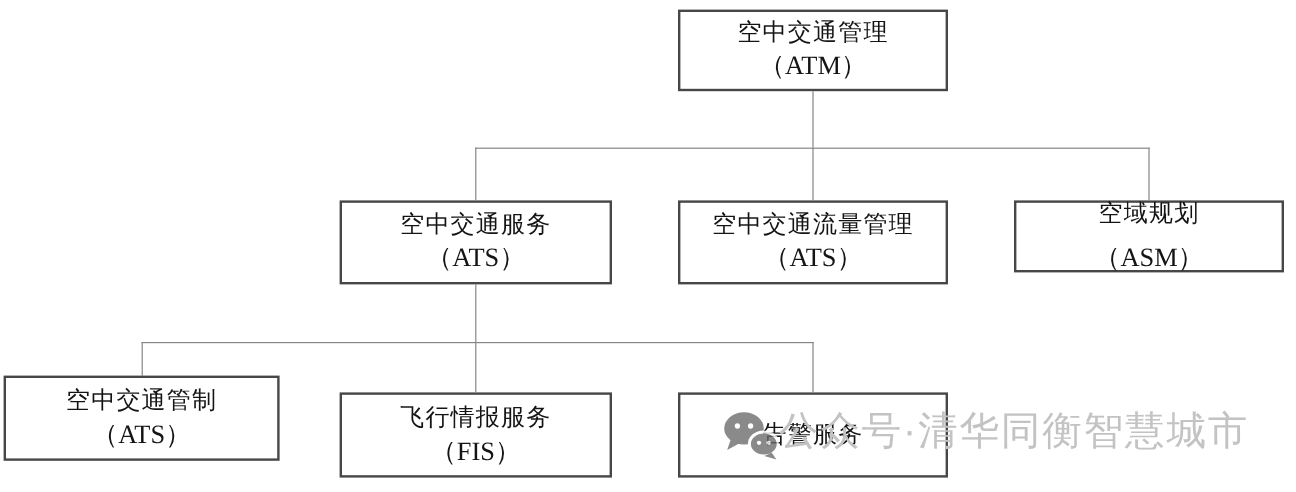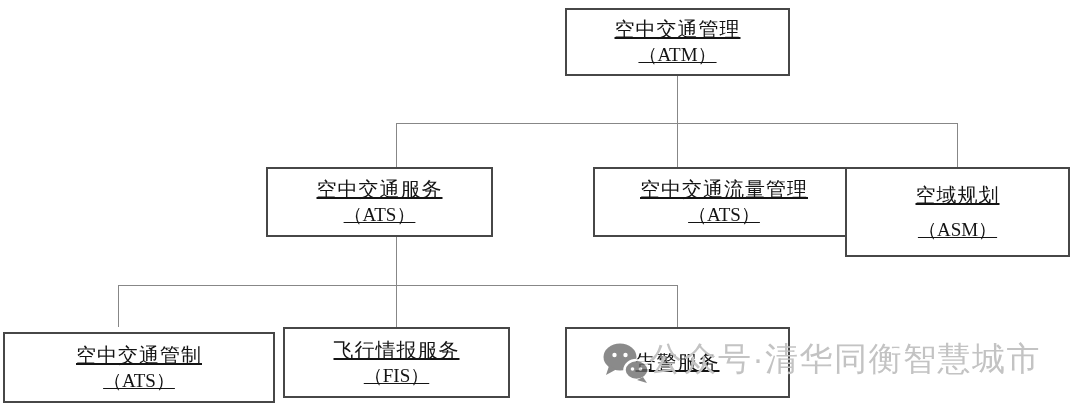--- a/index.html
+++ b/index.html
@@ -22,39 +22,38 @@
     box-sizing: border-box;
     border: 2px solid #474747;
     background: #ffffff;
     display: flex;
     flex-direction: column;
     align-items: center;
     justify-content: center;
     gap: 3px;
     text-align: center;
     color: #141414;
-    text-decoration: underline;
   }
   .node .node-title {
     font-size: 20px;
     letter-spacing: 1px;
     line-height: 1.15;
     white-space: nowrap;
   }
   .node .node-code {
-    font-size: 19px;
+    font-size: 22px;
     line-height: 1.15;
     white-space: nowrap;
   }
 
   #node-atm  { left: 565px; top: 8px;   width: 225px; height: 68px; }
-  #node-ats  { left: 266px; top: 167px; width: 227px; height: 70px; }
-  #node-atfm { left: 593px; top: 167px; width: 262px; height: 70px; }
-  #node-asm  { left: 845px; top: 167px; width: 225px; height: 90px; gap: 12px; }
-  #node-atc  { left: 3px;   top: 332px; width: 272px; height: 71px; justify-content: center; }
+  #node-ats  { left: 283px; top: 167px; width: 227px; height: 70px; }
+  #node-atfm { left: 565px; top: 167px; width: 225px; height: 70px; }
+  #node-asm  { left: 845px; top: 167px; width: 225px; height: 60px; gap: 12px; }
+  #node-atc  { left: 3px;   top: 313px; width: 230px; height: 71px; justify-content: center; }
   #node-fis  { left: 283px; top: 327px; width: 227px; height: 71px; align-items: center; }
   #node-alrs { left: 565px; top: 327px; width: 225px; height: 71px; }
 
   
   .vline, .hline {
     position: absolute;
     background: #878787;
   }
   .vline { width: 1px; }
   .hline { height: 1px; }

